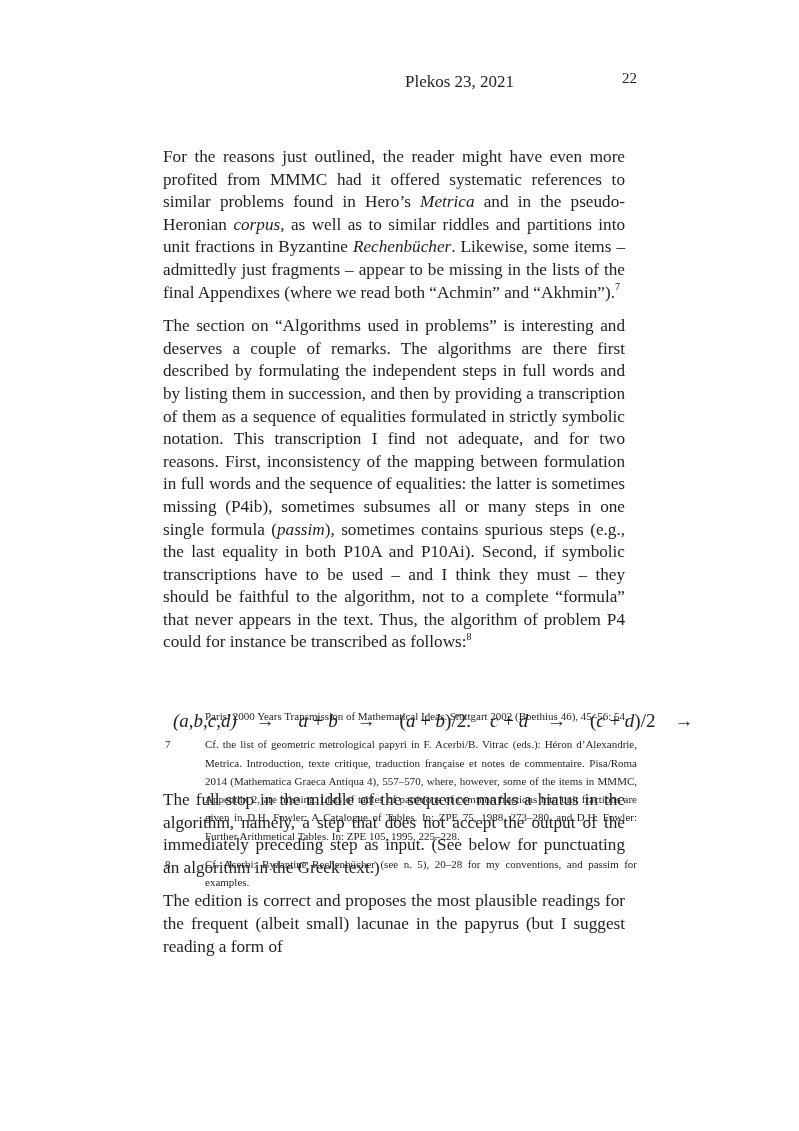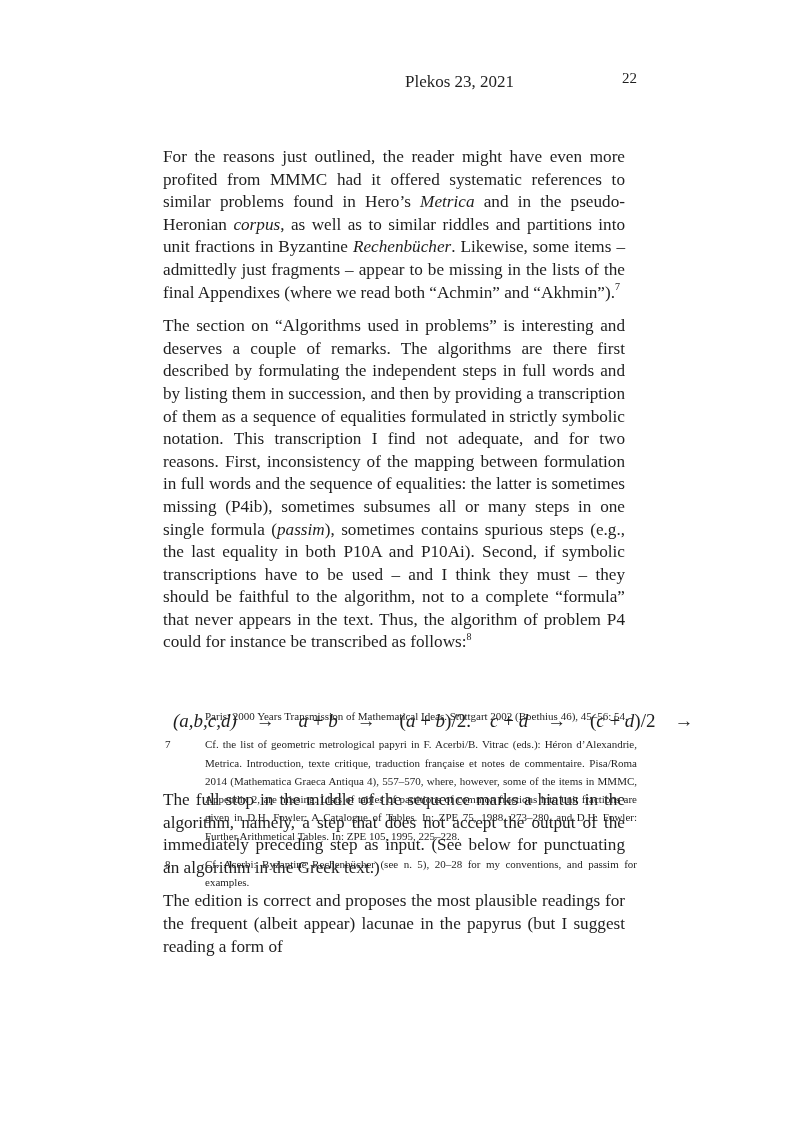--- a/index.html
+++ b/index.html
@@ -33,21 +33,21 @@
   <p class="para">
     <span>For the reasons just outlined, the reader might have even more profited from MMMC had it offered systematic references to similar problems found in Hero’s </span><i>Metrica</i><span> and in the pseudo-Heronian </span><i>corpus</i><span>, as well as to similar riddles and partitions into unit fractions in Byzantine </span><i>Rechenbücher</i><span>. Likewise, some items – admittedly just fragments – appear to be missing in the lists of the final Appendixes (where we read both “Achmin” and “Akhmin”).</span><sup>7</sup>
   </p>
   <p class="para">
     <span>The section on “Algorithms used in problems” is interesting and deserves a couple of remarks. The algorithms are there first described by formulating the independent steps in full words and by listing them in succession, and then by providing a transcription of them as a sequence of equalities formu­lated in strictly symbolic notation. This transcription I find not adequate, and for two reasons. First, inconsistency of the mapping between formulation in full words and the sequence of equalities: the latter is sometimes missing (P4ib), sometimes subsumes all or many steps in one single formula (</span><i>passim</i><span>), sometimes contains spurious steps (e.g., the last equality in both P10A and P10Ai). Second, if symbolic transcriptions have to be used – and I think they must – they should be faithful to the algorithm, not to a complete “formula” that never appears in the text. Thus, the algorithm of problem P4 could for instance be transcribed as follows:</span><sup>8</sup>
   </p>
   <div class="formula">
     <span class="row"><i>(a,b,c,d)</i>    →     <i>a</i> + <i>b</i>    →     (<i>a</i> + <i>b</i>)/2.    <i>c</i> + <i>d</i>    →     (<i>c</i> + <i>d</i>)/2    →</span>
   </div>
   <p class="para">The full stop in the middle of the sequence marks a hiatus in the algorithm, namely, a step that does not accept the output of the immediately preceding step as input. (See below for punctuating an algorithm in the Greek text.)</p>
-  <p class="para">The edition is correct and proposes the most plausible readings for the fre­quent (albeit appear) lacunae in the papyrus (but I suggest reading a form of</p>
+  <p class="para">The edition is correct and proposes the most plausible readings for the fre­quent (albeit small) lacunae in the papyrus (but I suggest reading a form of</p>
 </div>
 
 <div class="fn-area">
   <div class="fn">
     <span class="num"></span>
     <span class="txt">Paris: 2000 Years Transmission of Mathematical Ideas. Stuttgart 2002 (Boethius 46), 45–56: 54.</span>
   </div>
   <div class="fn">
     <span class="num">7</span>
     <span class="txt">Cf. the list of geometric metrological papyri in F. Acerbi/B. Vitrac (eds.): Héron d’Alexandrie, Metrica. Introduction, texte critique, traduction française et notes de commentaire. Pisa/Roma 2014 (Mathematica Graeca Antiqua 4), 557–570, where, however, some of the items in MMMC, Appendix 2, are missing. Lists of tables of partitions of common fractions into unit fractions are given in D.H. Fowler: A Cat­alogue of Tables. In: ZPE 75, 1988, 273–280, and D.H. Fowler: Further Arithmetical Tables. In: ZPE 105, 1995, 225–228.</span>

